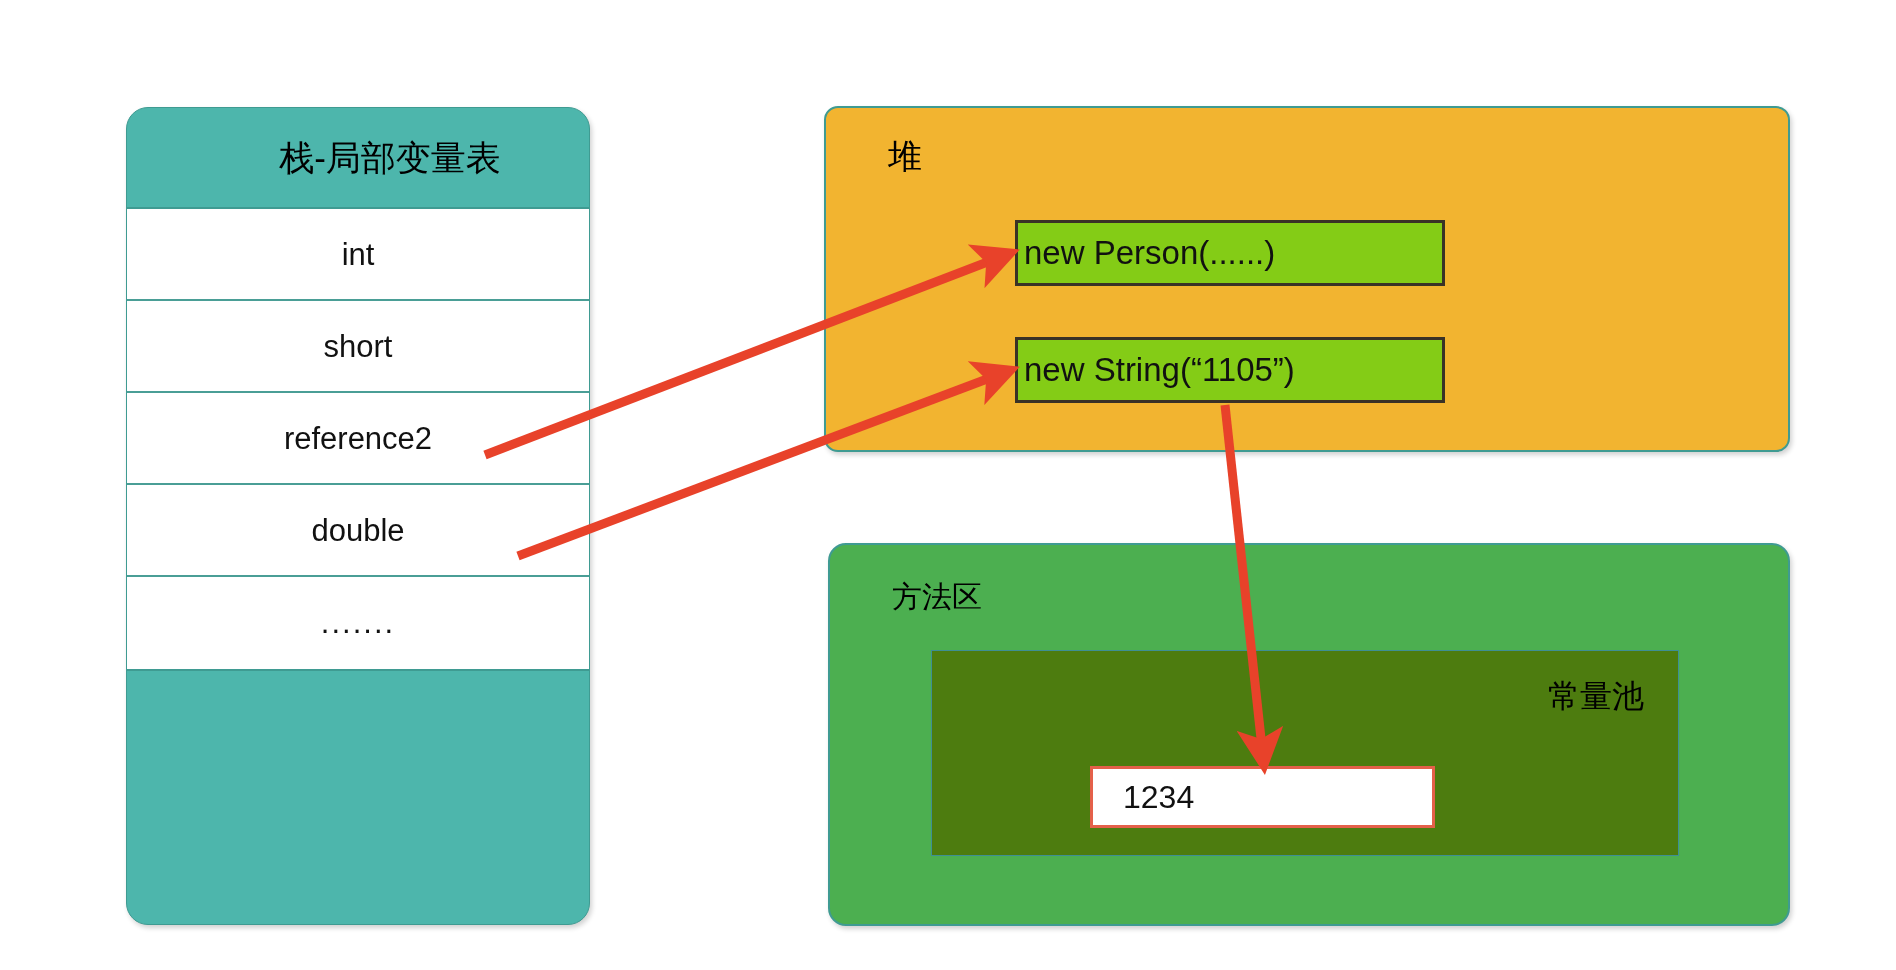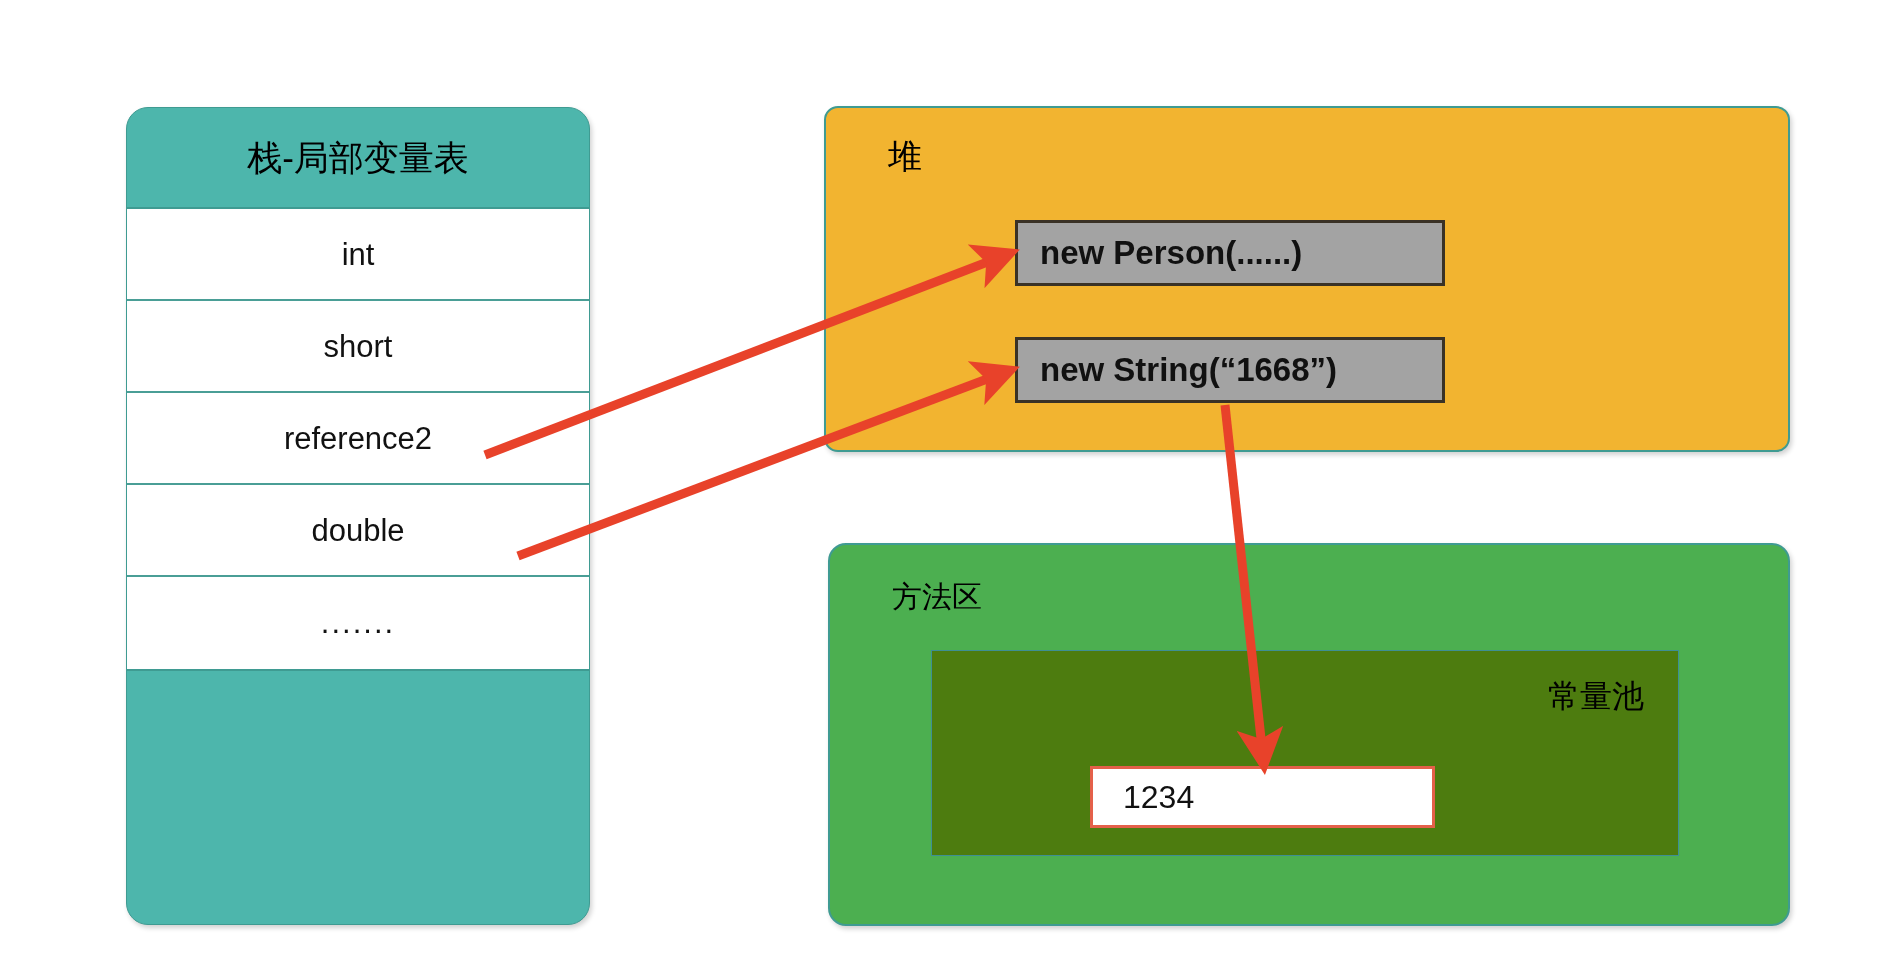--- a/index.html
+++ b/index.html
@@ -36,20 +36,21 @@
     position: absolute;
     left: 0;
     top: 0;
     width: 100%;
     height: 99px;
     line-height: 99px;
     text-align: center;
     font-size: 35px;
     color: #000000;
     letter-spacing: 0px;
+    padding-left: 32px;
   }
   .stack-rows {
     position: absolute;
     left: 0;
     top: 99px;
     width: 462px;
     background: #e5e5e5;
     border-top: 2px solid #3f9b92;
     border-bottom: 2px solid #3f9b92;
   }
@@ -86,29 +87,28 @@
   }
   .heap-label {
     position: absolute;
     left: 62px;
     top: 26px;
     font-size: 34px;
     color: #000000;
   }
   .heap-obj {
     position: absolute;
-    background: #a3a3a3;
+    background: #84cc16;
     border: 3px solid #3a3226;
     box-sizing: border-box;
     font-size: 33px;
     color: #111111;
     display: flex;
     align-items: center;
-    padding-left: 22px;
-    font-weight: bold;
+    padding-left: 6px;
   }
   .heap-obj.person {
     left: 1015px;
     top: 220px;
     width: 430px;
     height: 66px;
   }
   .heap-obj.strobj {
     left: 1015px;
     top: 337px;
@@ -192,21 +192,21 @@
       <div class="stack-row">reference2</div>
       <div class="stack-row">double</div>
       <div class="stack-row dots">.......</div>
     </div>
   </div>
 
   <div class="heap-panel">
     <div class="heap-label">堆</div>
   </div>
   <div class="heap-obj person">new Person(......)</div>
-  <div class="heap-obj strobj">new String(“1668”)</div>
+  <div class="heap-obj strobj">new String(“1105”)</div>
 
   <div class="method-panel">
     <div class="method-label">方法区</div>
   </div>
   <div class="pool-panel">
     <div class="pool-label">常量池</div>
   </div>
   <div class="pool-entry">1234</div>
 
   <svg class="arrows" viewBox="0 0 1896 970" width="1896" height="970" xmlns="http://www.w3.org/2000/svg">

